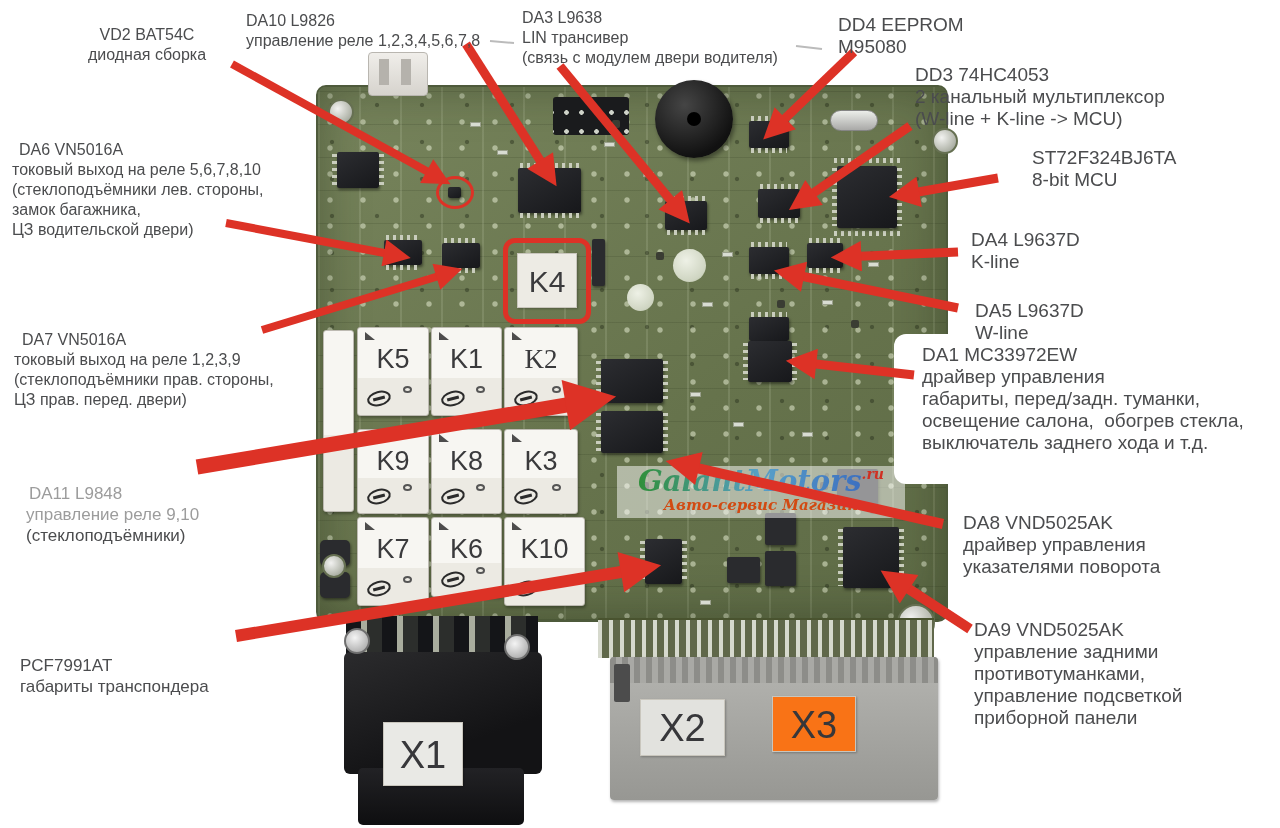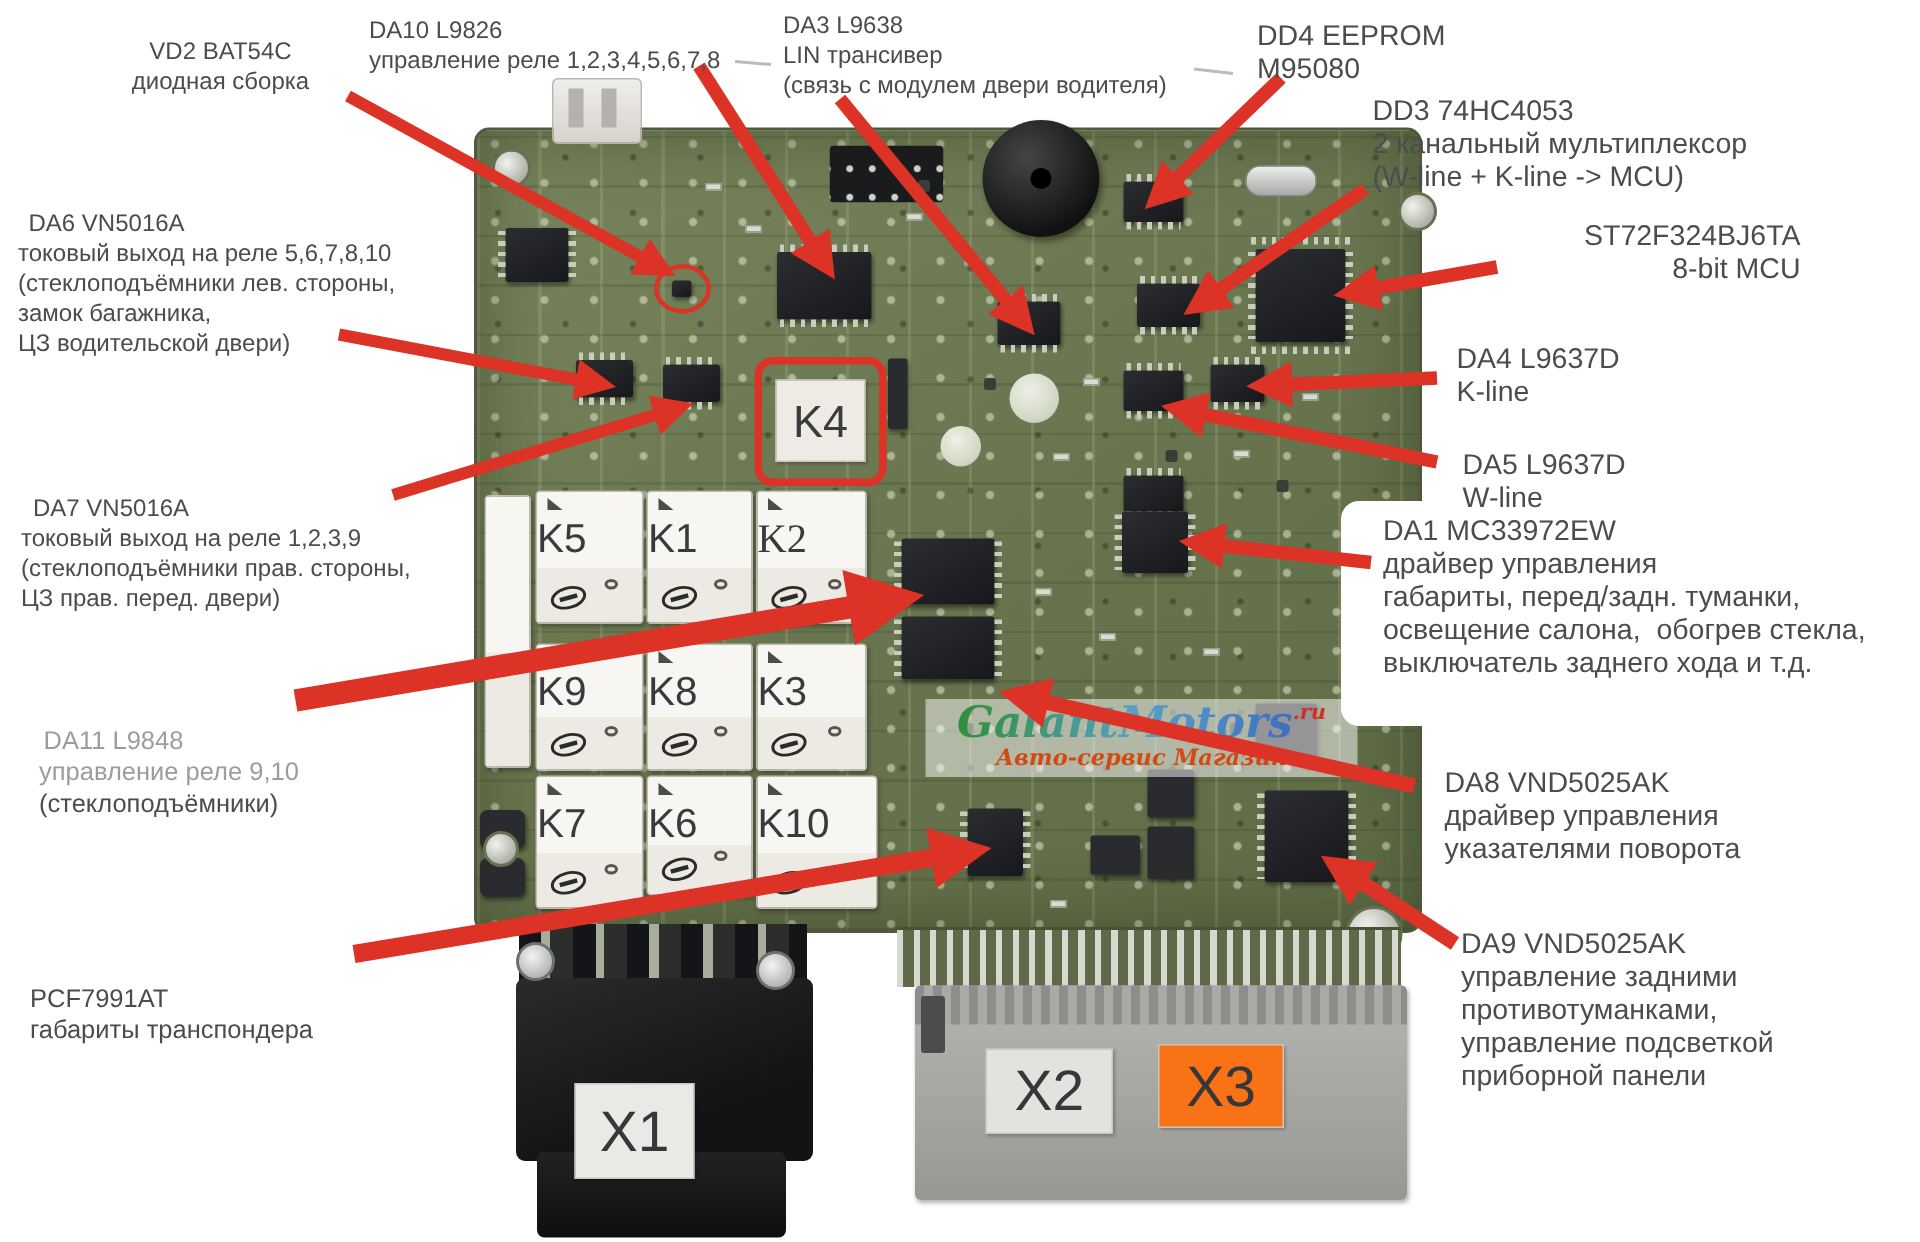--- a/index.html
+++ b/index.html
@@ -36,21 +36,21 @@
   .r{position:absolute;width:11px;height:5px;background:#d8dcd2;border:1px solid #9aa08c;z-index:2;}
   .c{position:absolute;width:8px;height:8px;background:#3a3d33;border-radius:2px;z-index:2;}
   .strip{position:absolute;z-index:2;}
   .bolt{position:absolute;border-radius:50%;z-index:3;border:2px solid #6f6f6f;
         background:radial-gradient(circle at 40% 35%,#f4f4f4,#9c9c9c);}
 
   
   .relay{position:absolute;z-index:3;border:1px solid #bdbab2;border-radius:3px;
          background:linear-gradient(#f7f6f2 0 58%,#eceae3 58% 100%);
          box-shadow:1px 2px 3px rgba(0,0,0,.3);}
-  .relay .tag{position:absolute;top:16px;left:0;right:0;
+  .relay .tag{position:absolute;top:16px;left:0;right:0;text-align:center;
          font-size:27px;color:#3a3a3c;}
   .relay .wedge{position:absolute;top:4px;left:7px;width:0;height:0;
          border-left:10px solid #222;border-top:8px solid transparent;opacity:.8;}
   .relay .logo{position:absolute;left:9px;bottom:9px;width:24px;height:15px;
          border:2px solid #2b2b2b;border-radius:50%;transform:rotate(-15deg);}
   .relay .logo::after{content:"";position:absolute;left:4px;right:4px;top:4px;height:3px;background:#2b2b2b;}
   .relay .dot{position:absolute;right:16px;bottom:22px;width:9px;height:7px;
          border:2px solid #555;border-radius:50%;}
   .sticker{position:absolute;background:#edebe4;border:1px solid #c9c6bd;color:#3b3b3d;
          text-align:center;z-index:3;box-shadow:1px 1px 2px rgba(0,0,0,.25);}
@@ -235,21 +235,21 @@
 
   <div class="x1a"></div>
   <div class="x1b"></div>
   <div class="sticker" style="left:383px;top:722px;width:80px;height:64px;background:#e9e9e5;">
     <span class="xlabel" style="line-height:64px;">X1</span>
   </div>
 
   <div class="x23"></div>
   <div class="x23top"></div>
   <div class="latch"></div>
-  <div class="sticker" style="left:657px;top:699px;width:85px;height:57px;background:#e2e2de;">
+  <div class="sticker" style="left:640px;top:699px;width:85px;height:57px;background:#e2e2de;">
     <span class="xlabel" style="line-height:57px;">X2</span>
   </div>
   <div class="sticker" style="left:772px;top:696px;width:84px;height:56px;background:#f97316;">
     <span class="xlabel" style="line-height:56px;">X3</span>
   </div>
 
   <div class="wm">
     <div><span class="brand">GalantMotors</span><span class="tld">.ru</span></div>
     <div class="tagline">Авто-сервис Магазин</div>
   </div>
@@ -296,21 +296,21 @@
   </div>
   <div class="lab b" style="left:838px;top:14px;">
     <div>DD4 EEPROM</div>
     <div>M95080</div>
   </div>
   <div class="lab b" style="left:915px;top:64px;">
     <div>DD3 74HC4053</div>
     <div>2 канальный мультиплексор</div>
     <div>(W-line + K-line -&gt; MCU)</div>
   </div>
-  <div class="lab b" style="left:1056px;top:147px;text-align:right;">
+  <div class="lab b" style="left:1032px;top:147px;">
     <div>ST72F324BJ6TA</div>
     <div>8-bit MCU</div>
   </div>
   <div class="lab b" style="left:971px;top:229px;">
     <div>DA4 L9637D</div>
     <div>K-line</div>
   </div>
   <div class="lab b" style="left:975px;top:300px;">
     <div>DA5 L9637D</div>
     <div>W-line</div>

